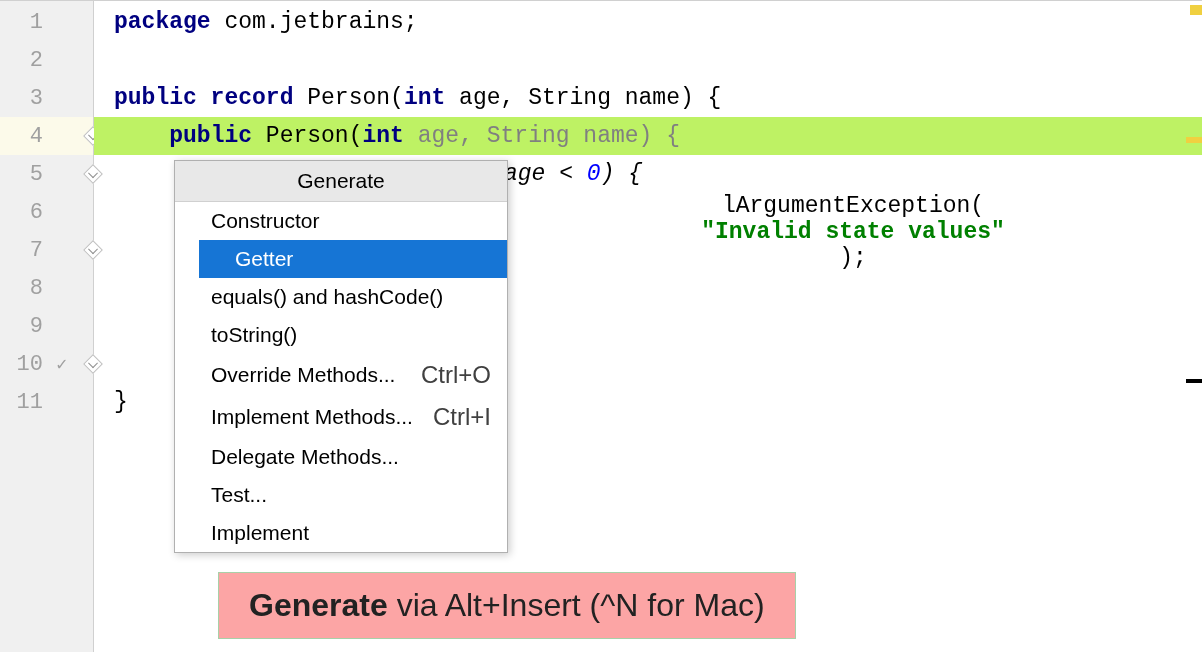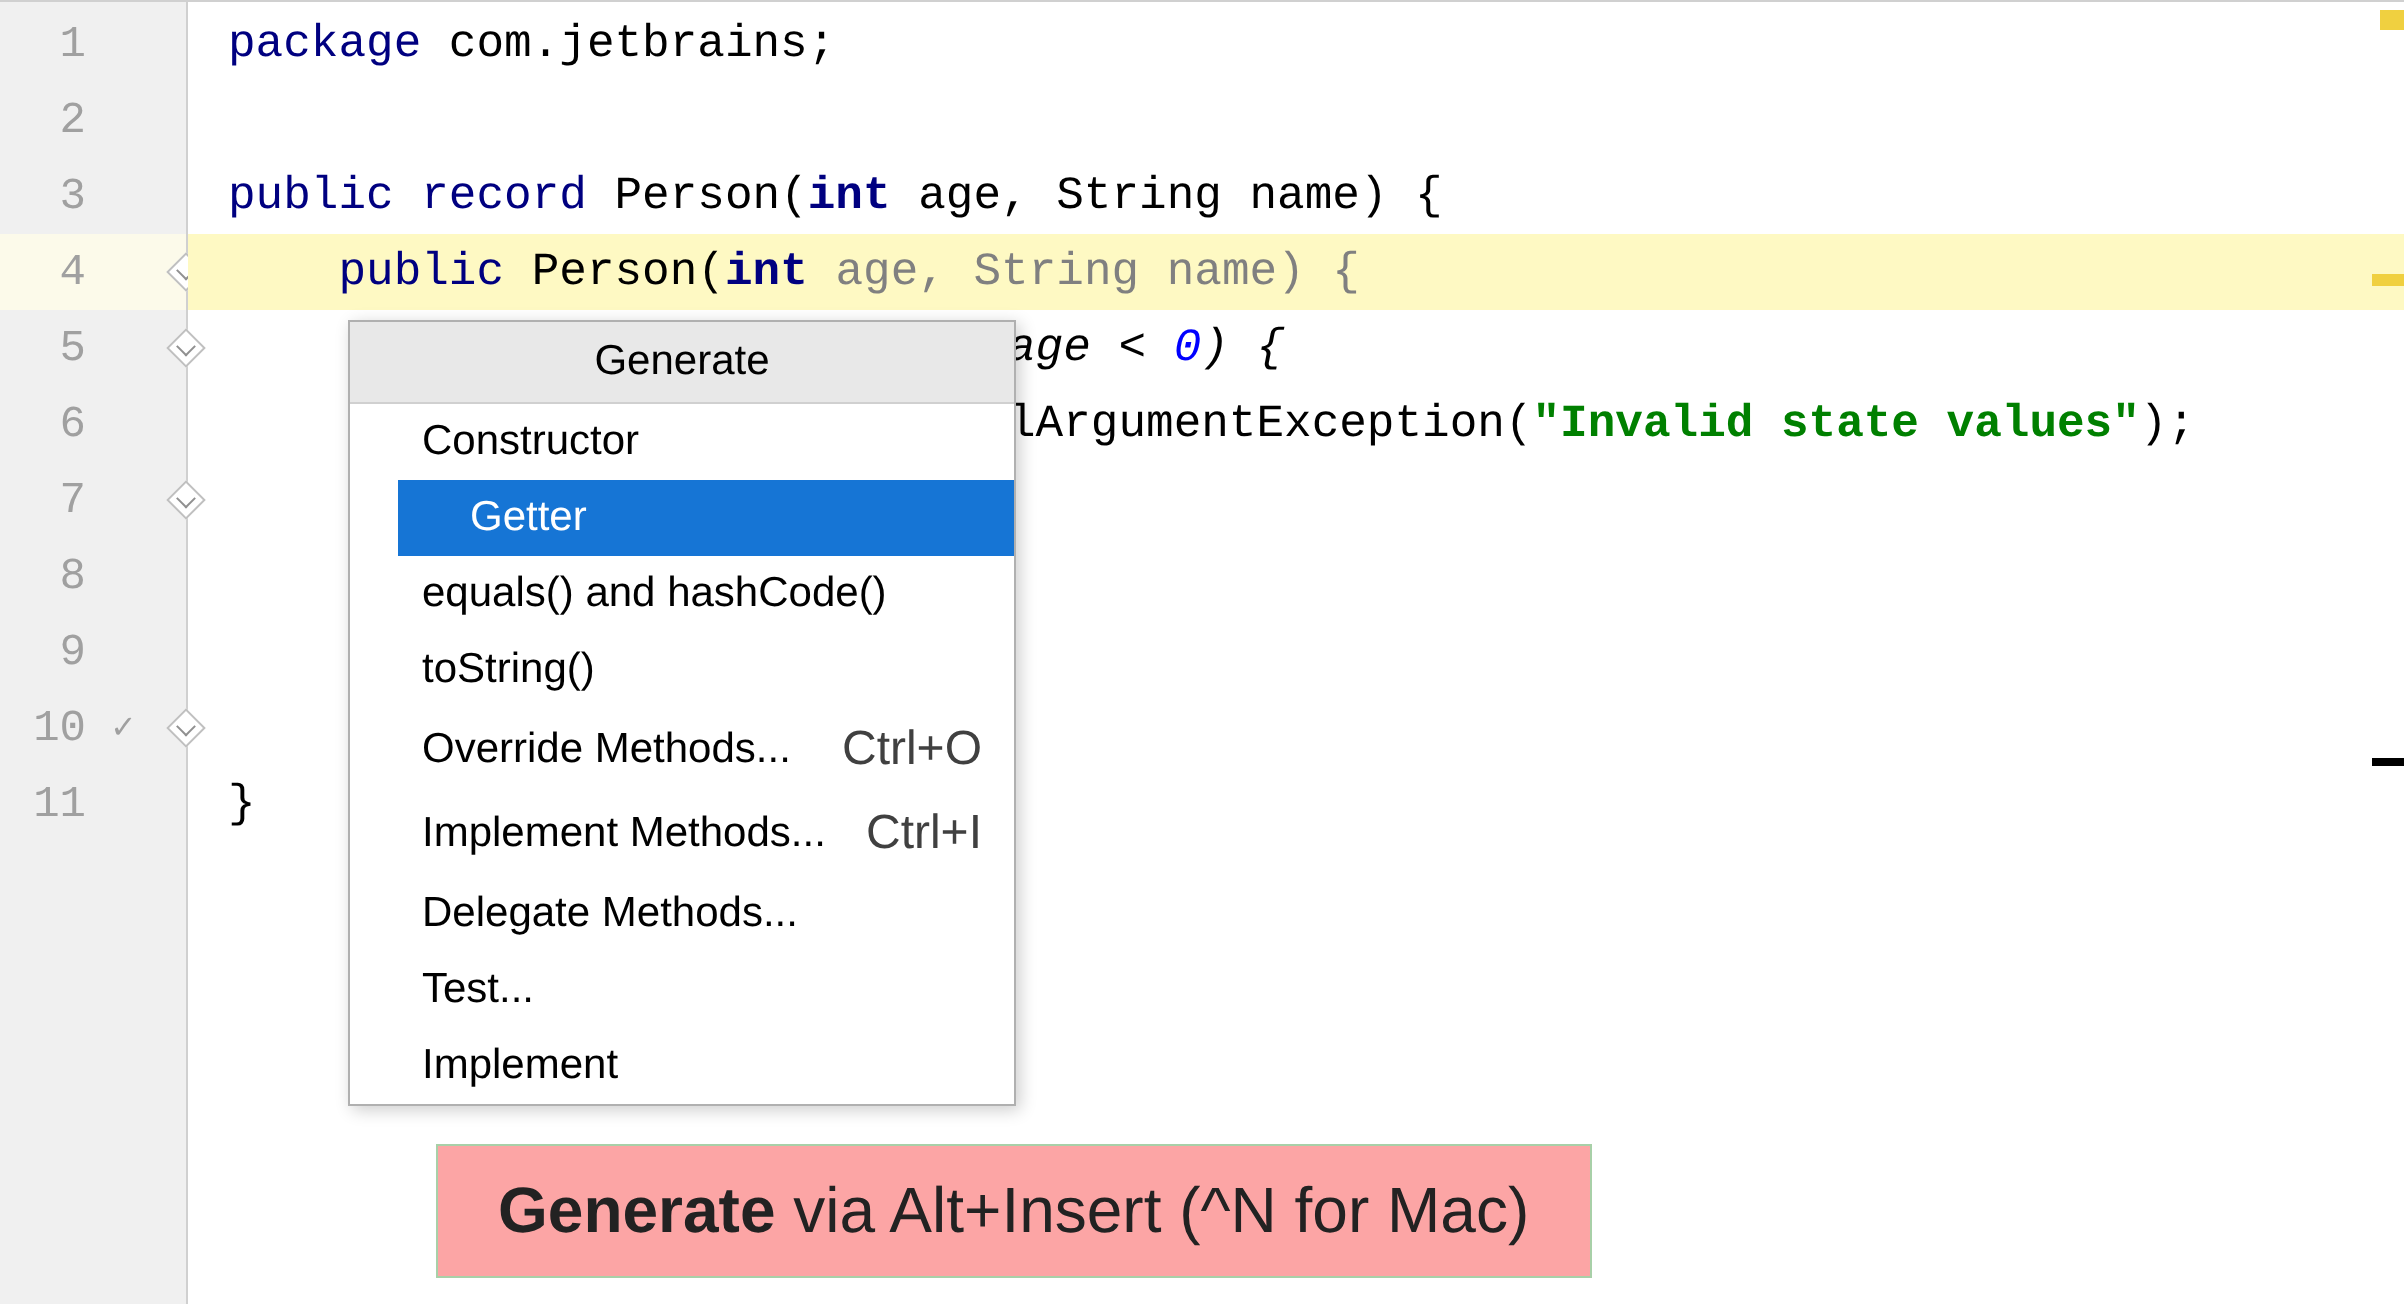--- a/index.html
+++ b/index.html
@@ -77,25 +77,25 @@
       position: relative;
     }
     .code-line {
       height: 38px;
       display: flex;
       align-items: center;
       white-space: pre;
       color: #000000;
     }
     .code-line.highlighted {
-      background: #fef9c3;
+      background: #bef264;
       margin-left: -20px;
       padding-left: 20px;
     }
-    .kw { color: #000080; font-weight: normal; }
+    .kw { color: #000080; font-weight: bold; }
     .ident { color: #000000; }
     .param-type { color: #000080; font-weight: bold; }
     .param-name { color: #808080; }
     .number { color: #0000ff; }
     .string { color: #008000; font-weight: bold; }
     .punct { color: #000000; }
     
     .right-markers {
       position: absolute;
       right: 0;
@@ -208,21 +208,21 @@
         <span>11</span>
       </div>
   </div>
 
   <div class="code-area">
     <div class="code-line"><span class="kw">package</span><span class="ident"> com.jetbrains</span><span class="punct">;</span></div>
     <div class="code-line"></div>
     <div class="code-line"><span class="kw">public record </span><span class="ident">Person</span><span class="punct">(</span><span class="param-type">int</span><span class="ident"> age</span><span class="punct">, </span><span class="ident">String name</span><span class="punct">) {</span></div>
     <div class="code-line highlighted"><span>    </span><span class="kw">public </span><span class="ident">Person</span><span class="punct">(</span><span class="param-type">int</span><span class="param-name"> age</span><span class="param-name">, </span><span class="param-name">String name</span><span class="param-name">) {</span></div>
     <div class="code-line" style="padding-left: 390px; font-style: italic;"><span class="ident">age &lt; </span><span class="number">0</span><span class="punct">) {</span></div>
-    <div class="code-line" style="padding-left: 390px;"><span class="ident">lArgumentException(</span><span class="string">"Invalid state values"</span><span class="punct">);</span></div>
+    <div class="code-line" style="padding-left: 390px; flex-direction: column;"><span class="ident">lArgumentException(</span><span class="string">"Invalid state values"</span><span class="punct">);</span></div>
     <div class="code-line"></div>
     <div class="code-line"></div>
     <div class="code-line"></div>
     <div class="code-line"></div>
     <div class="code-line"><span class="punct">}</span></div>
 
     <div class="right-markers">
       <div class="marker marker-yellow"></div>
       <div class="marker marker-yellow2"></div>
       <div class="marker marker-black"></div>

